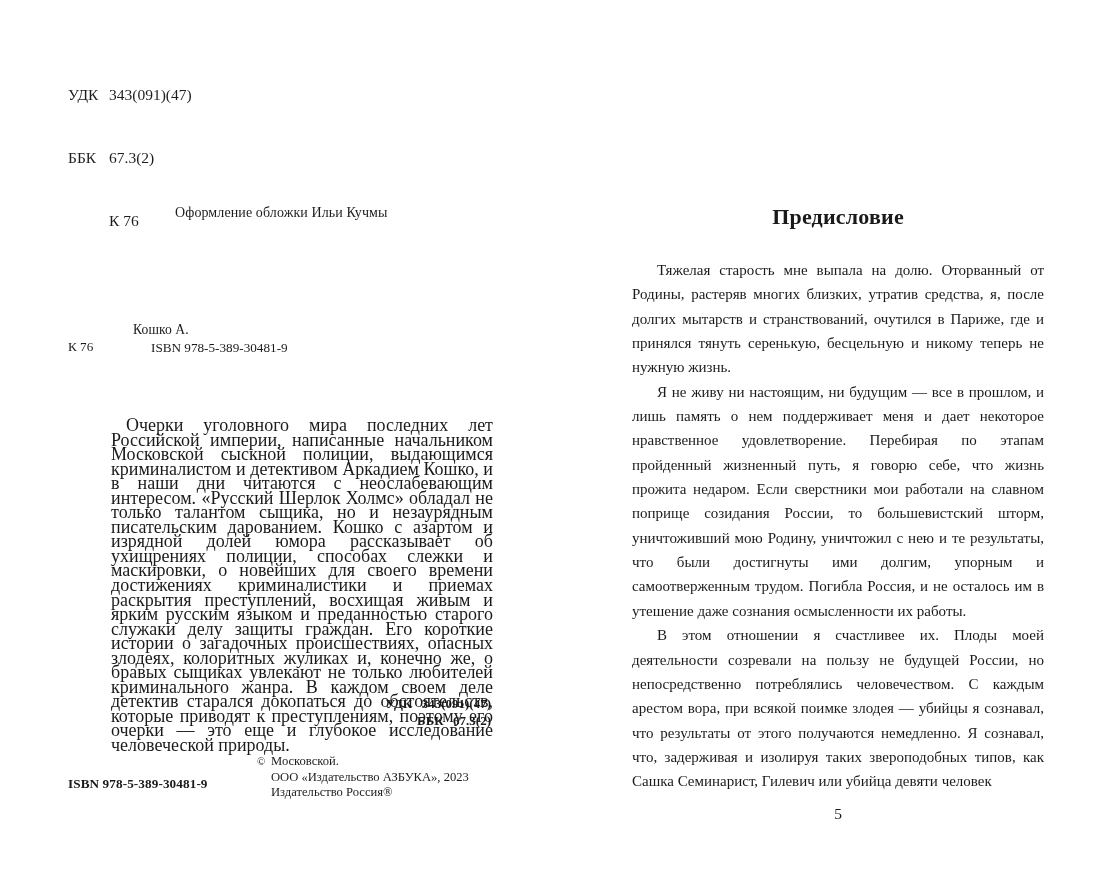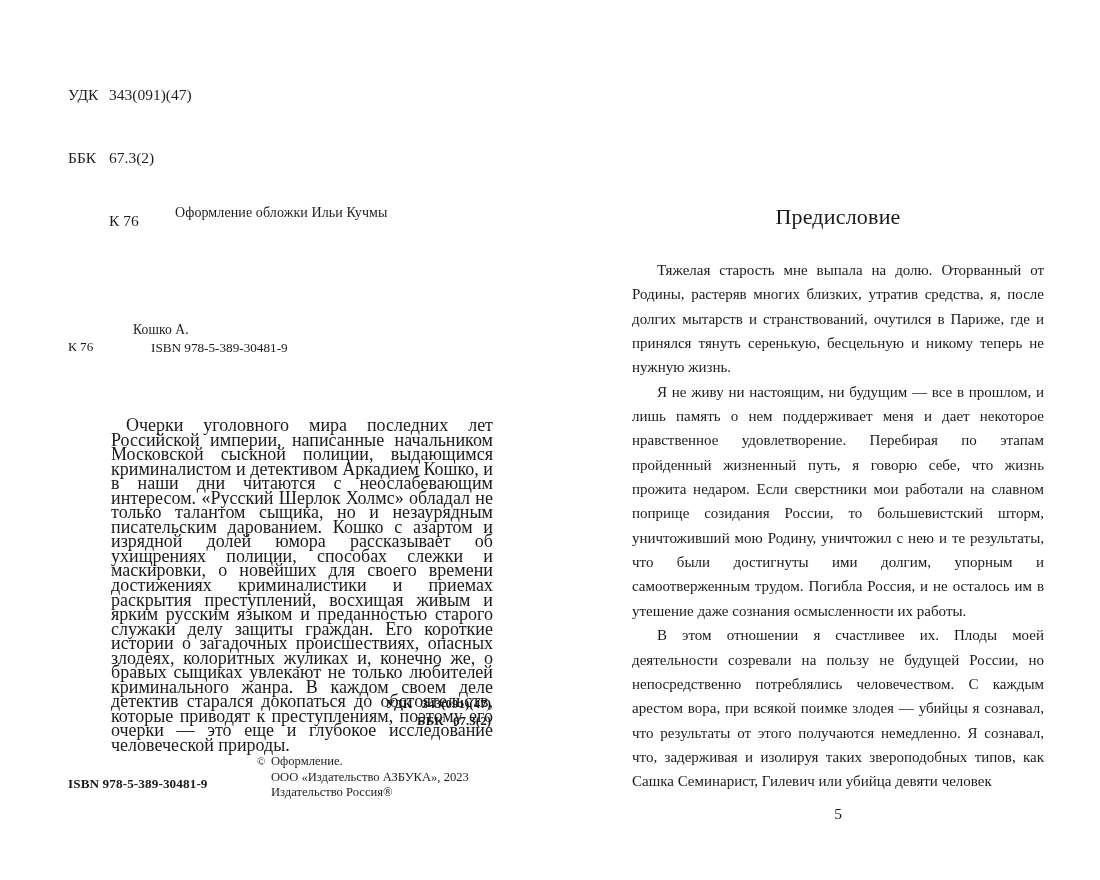--- a/index.html
+++ b/index.html
@@ -167,21 +167,21 @@
     height: 880px;
   }
 
   .preface-title {
     position: absolute;
     left: 82px;
     top: 204px;
     width: 412px;
     text-align: center;
     font-size: 22px;
-    font-weight: normal;
+    font-weight: bold;
     letter-spacing: 0.2px;
   }
 
   .preface-body {
     position: absolute;
     left: 82px;
     top: 258px;
     width: 412px;
     font-size: 15px;
     line-height: 24.35px;
@@ -227,21 +227,21 @@
 
     <div class="annotation">Очерки уголовного мира последних лет Российской империи, написанные начальником Московской сыскной полиции, выдающимся криминалистом и детективом Аркадием Кошко, и в наши дни читаются с неослабевающим интересом. «Русский Шерлок Холмс» обладал не только талантом сыщика, но и незаурядным писательским дарованием. Кошко с азартом и изрядной долей юмора рассказывает об ухищрениях полиции, способах слежки и маскировки, о новейших для своего времени достижениях криминалистики и приемах раскрытия преступлений, восхищая живым и ярким русским языком и преданностью старого служаки делу защиты граждан. Его короткие истории о загадочных происшествиях, опасных злодеях, колоритных жуликах и, конечно же, о бравых сыщиках увлекают не только любителей криминального жанра. В каждом своем деле детектив старался докопаться до обстоятельств, которые приводят к преступлениям, поэтому его очерки — это еще и глубокое исследование человеческой природы.</div>
 
     <div class="udc-bottom">
       <div><span class="lbl">УДК</span><span>343(091)(47)</span></div>
       <div><span class="lbl">ББК</span><span>67.3(2)</span></div>
     </div>
 
     <div class="imprint">
       <span class="copy-mark">©</span>
-      <span class="ln">Оформление.</span>
+      <span class="ln">Московской.</span>
       <span class="ln">ООО «Издательство АЗБУКА», 2023</span>
       <span class="ln">Издательство Россия®</span>
     </div>
 
     <div class="isbn-bottom">ISBN 978-5-389-30481-9</div>
   </div>
 
   <div class="page-right">
 
     <div class="preface-title">Предисловие</div>

